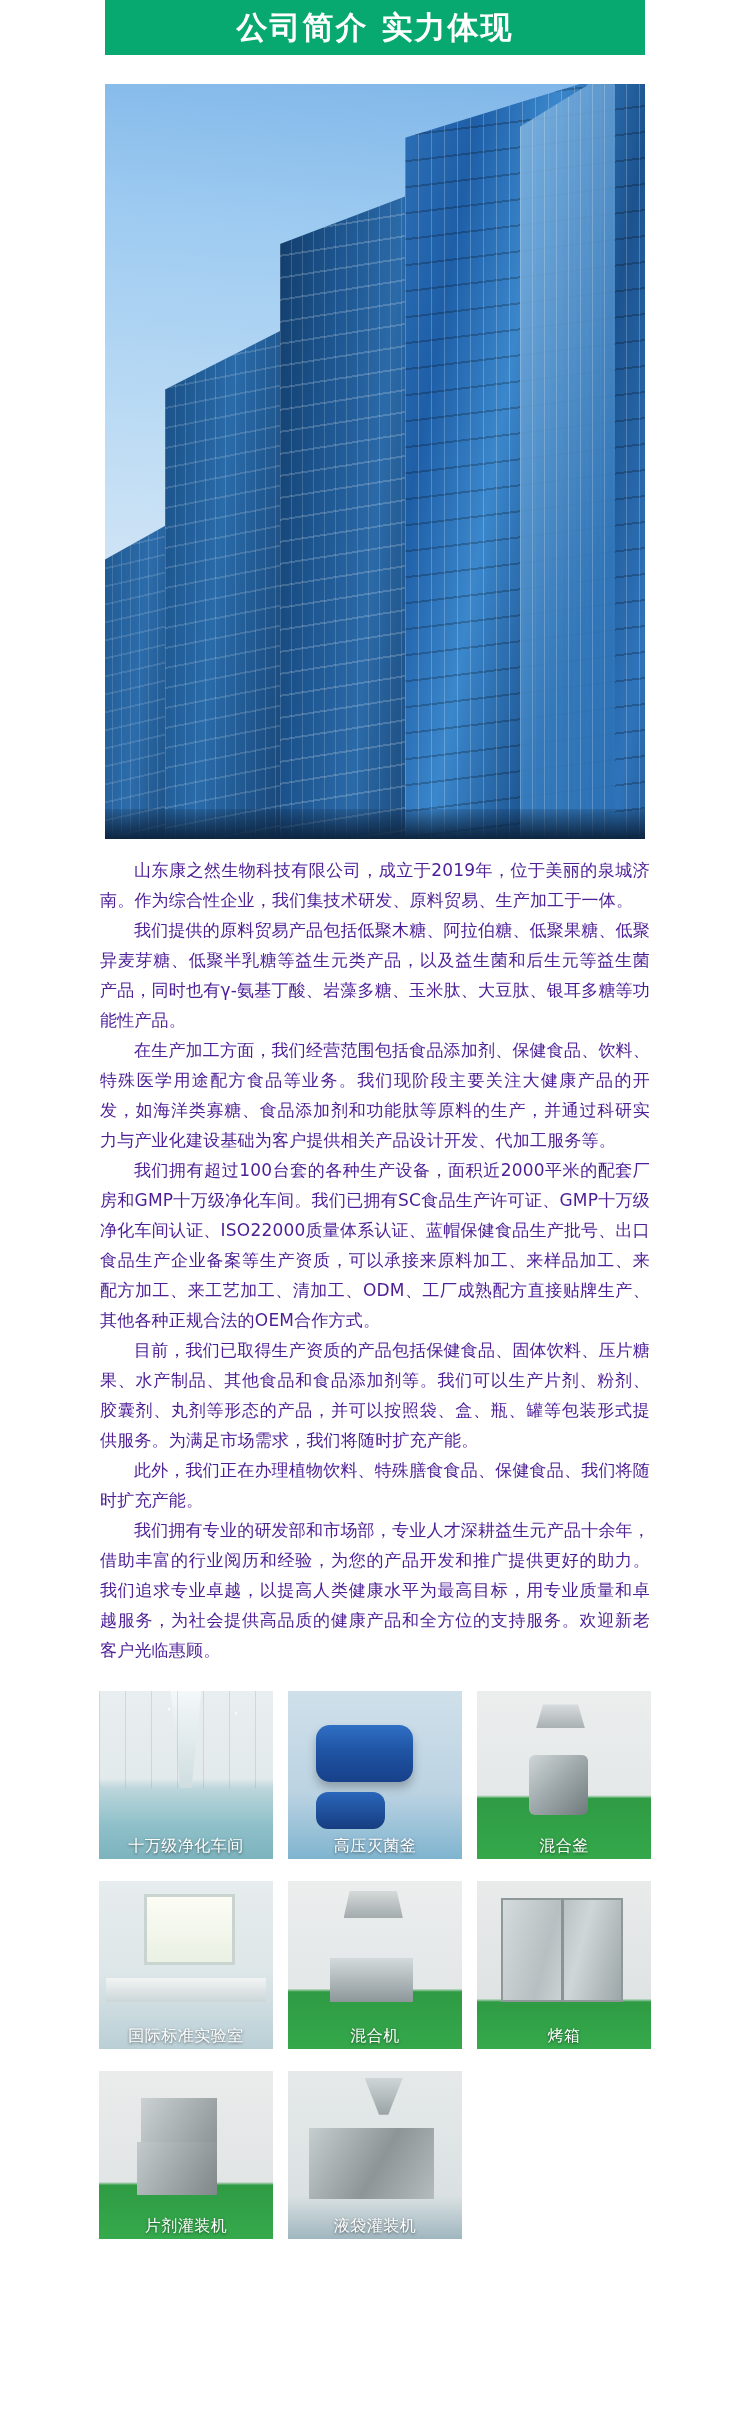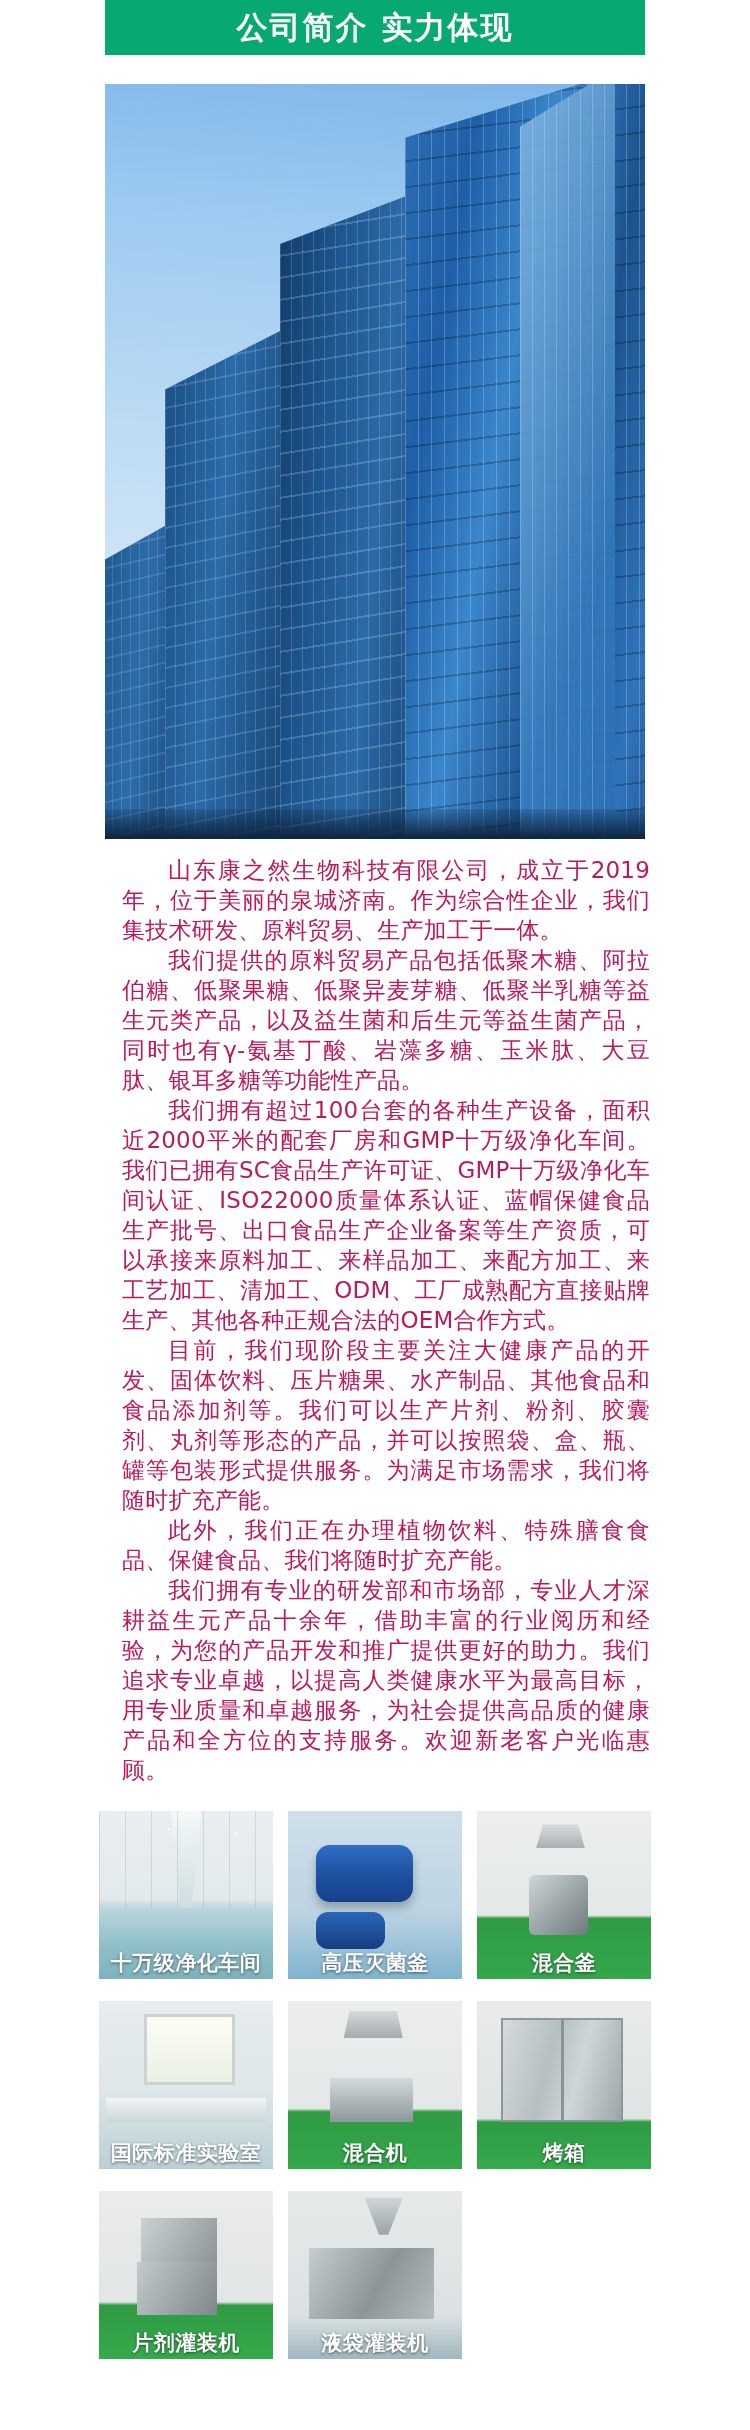--- a/index.html
+++ b/index.html
@@ -131,29 +131,28 @@
     background:linear-gradient(to bottom,rgba(9,26,48,.15),#0d2540);
   }
 
   
   .copy{
     width:550px;
     margin:16px auto 0 auto;
     padding:0 0 0 0;
   }
   .copy p{
-    font-size:23px;
+    font-size:17px;
     line-height:30px;
     text-indent:2em;
     text-align:justify;
     text-justify:inter-ideograph;
-    color:#be185d;
+    color:#4c1d95;
     letter-spacing:.2px;
     font-family:"DejaVu Sans","Liberation Sans",sans-serif;
-    margin-left:22px;
   }
 
   
   .gallery{
     width:556px;
     margin:26px auto 0 auto;
     display:grid;
     grid-template-columns:repeat(3,174px);
     grid-auto-rows:168px;
     column-gap:15px;
@@ -164,22 +163,22 @@
     position:relative;
     overflow:hidden;
     background:#dfe4e6;
   }
   .cell .ph{ position:absolute; inset:0; }
   .cell .cap{
     position:absolute;
     left:0; right:0; bottom:4px;
     text-align:center;
     color:#ffffff;
-    font-size:21px;
-    font-weight:bold;
+    font-size:16px;
+    font-weight:normal;
     line-height:1.1;
     text-shadow:0 1px 3px rgba(0,0,0,.55);
     letter-spacing:.5px;
     font-family:"DejaVu Sans","Liberation Sans",sans-serif;
   }
 
   
   
   .p1{
     background:
@@ -305,22 +304,23 @@
     <div class="tw tw-b"></div>
     <div class="tw tw-a"></div>
     <div class="tw tw-glare"></div>
     <div class="ground"></div>
   </div>
 </div>
 
 <div class="copy">
   <p>山东康之然生物科技有限公司，成立于2019年，位于美丽的泉城济南。作为综合性企业，我们集技术研发、原料贸易、生产加工于一体。</p>
   <p>我们提供的原料贸易产品包括低聚木糖、阿拉伯糖、低聚果糖、低聚异麦芽糖、低聚半乳糖等益生元类产品，以及益生菌和后生元等益生菌产品，同时也有γ-氨基丁酸、岩藻多糖、玉米肽、大豆肽、银耳多糖等功能性产品。</p>
+  <p>在生产加工方面，我们经营范围包括食品添加剂、保健食品、饮料、特殊医学用途配方食品等业务。我们现阶段主要关注大健康产品的开发，如海洋类寡糖、食品添加剂和功能肽等原料的生产，并通过科研实力与产业化建设基础为客户提供相关产品设计开发、代加工服务等。</p>
   <p>我们拥有超过100台套的各种生产设备，面积近2000平米的配套厂房和GMP十万级净化车间。我们已拥有SC食品生产许可证、GMP十万级净化车间认证、ISO22000质量体系认证、蓝帽保健食品生产批号、出口食品生产企业备案等生产资质，可以承接来原料加工、来样品加工、来配方加工、来工艺加工、清加工、ODM、工厂成熟配方直接贴牌生产、其他各种正规合法的OEM合作方式。</p>
-  <p>目前，我们现阶段主要关注大健康产品的开发、固体饮料、压片糖果、水产制品、其他食品和食品添加剂等。我们可以生产片剂、粉剂、胶囊剂、丸剂等形态的产品，并可以按照袋、盒、瓶、罐等包装形式提供服务。为满足市场需求，我们将随时扩充产能。</p>
+  <p>目前，我们已取得生产资质的产品包括保健食品、固体饮料、压片糖果、水产制品、其他食品和食品添加剂等。我们可以生产片剂、粉剂、胶囊剂、丸剂等形态的产品，并可以按照袋、盒、瓶、罐等包装形式提供服务。为满足市场需求，我们将随时扩充产能。</p>
   <p>此外，我们正在办理植物饮料、特殊膳食食品、保健食品、我们将随时扩充产能。</p>
   <p>我们拥有专业的研发部和市场部，专业人才深耕益生元产品十余年，借助丰富的行业阅历和经验，为您的产品开发和推广提供更好的助力。我们追求专业卓越，以提高人类健康水平为最高目标，用专业质量和卓越服务，为社会提供高品质的健康产品和全方位的支持服务。欢迎新老客户光临惠顾。</p>
 </div>
 
 <div class="gallery">
 
   <div class="cell">
     <div class="ph p1"></div>
     <div class="cap">十万级净化车间</div>
   </div>

